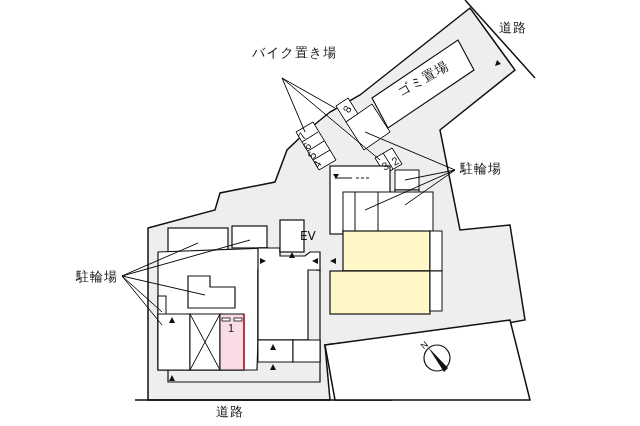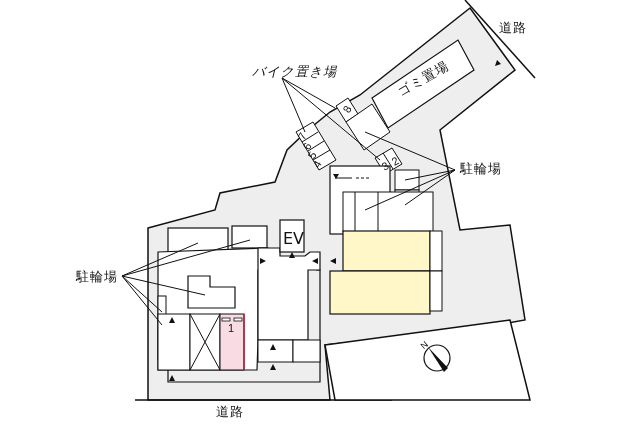--- a/index.html
+++ b/index.html
@@ -101,25 +101,25 @@
   </g>
 
   <g>
     <circle cx="437" cy="358" r="13" fill="#fff" stroke="#111" stroke-width="1.2"></circle>
     <polygon points="428,347 448,368 444,372" fill="#111"></polygon>
   </g>
 </svg>
 
 <div class="lbl" style="left:499px;top:19px;">道路</div>
 <div class="lbl" style="left:216px;top:403px;">道路</div>
-<div class="lbl" style="left:252px;top:63px;font-style:italic;">バイク置き場</div>
+<div class="lbl" style="left:252px;top:44px;">バイク置き場</div>
 <div class="lbl" style="left:395px;top:70px;transform:rotate(-30deg);">ゴミ置場</div>
 <div class="lbl" style="left:460px;top:160px;">駐輪場</div>
 <div class="lbl" style="left:76px;top:268px;">駐輪場</div>
-<div class="lbl" style="left:283px;top:229px;font-size:16px;letter-spacing:0;">EV</div>
+<div class="lbl" style="left:300px;top:229px;font-size:12px;letter-spacing:0;">EV</div>
 
 <div class="num" style="left:228px;top:322px;">1</div>
 <div class="num" style="left:392px;top:155px;transform:rotate(-30deg);">2</div>
 <div class="num" style="left:382px;top:160px;transform:rotate(-30deg);">3</div>
 <div class="num" style="left:314px;top:158px;transform:rotate(-60deg);">4</div>
 <div class="num" style="left:309px;top:149px;transform:rotate(-60deg);">5</div>
 <div class="num" style="left:304px;top:140px;transform:rotate(-60deg);">6</div>
 <div class="num" style="left:299px;top:130px;transform:rotate(-60deg);">7</div>
 <div class="num" style="left:344px;top:103px;transform:rotate(-60deg);">8</div>
 <div class="num" style="left:421px;top:340px;font-size:9px;transform:rotate(-40deg);">N</div>

